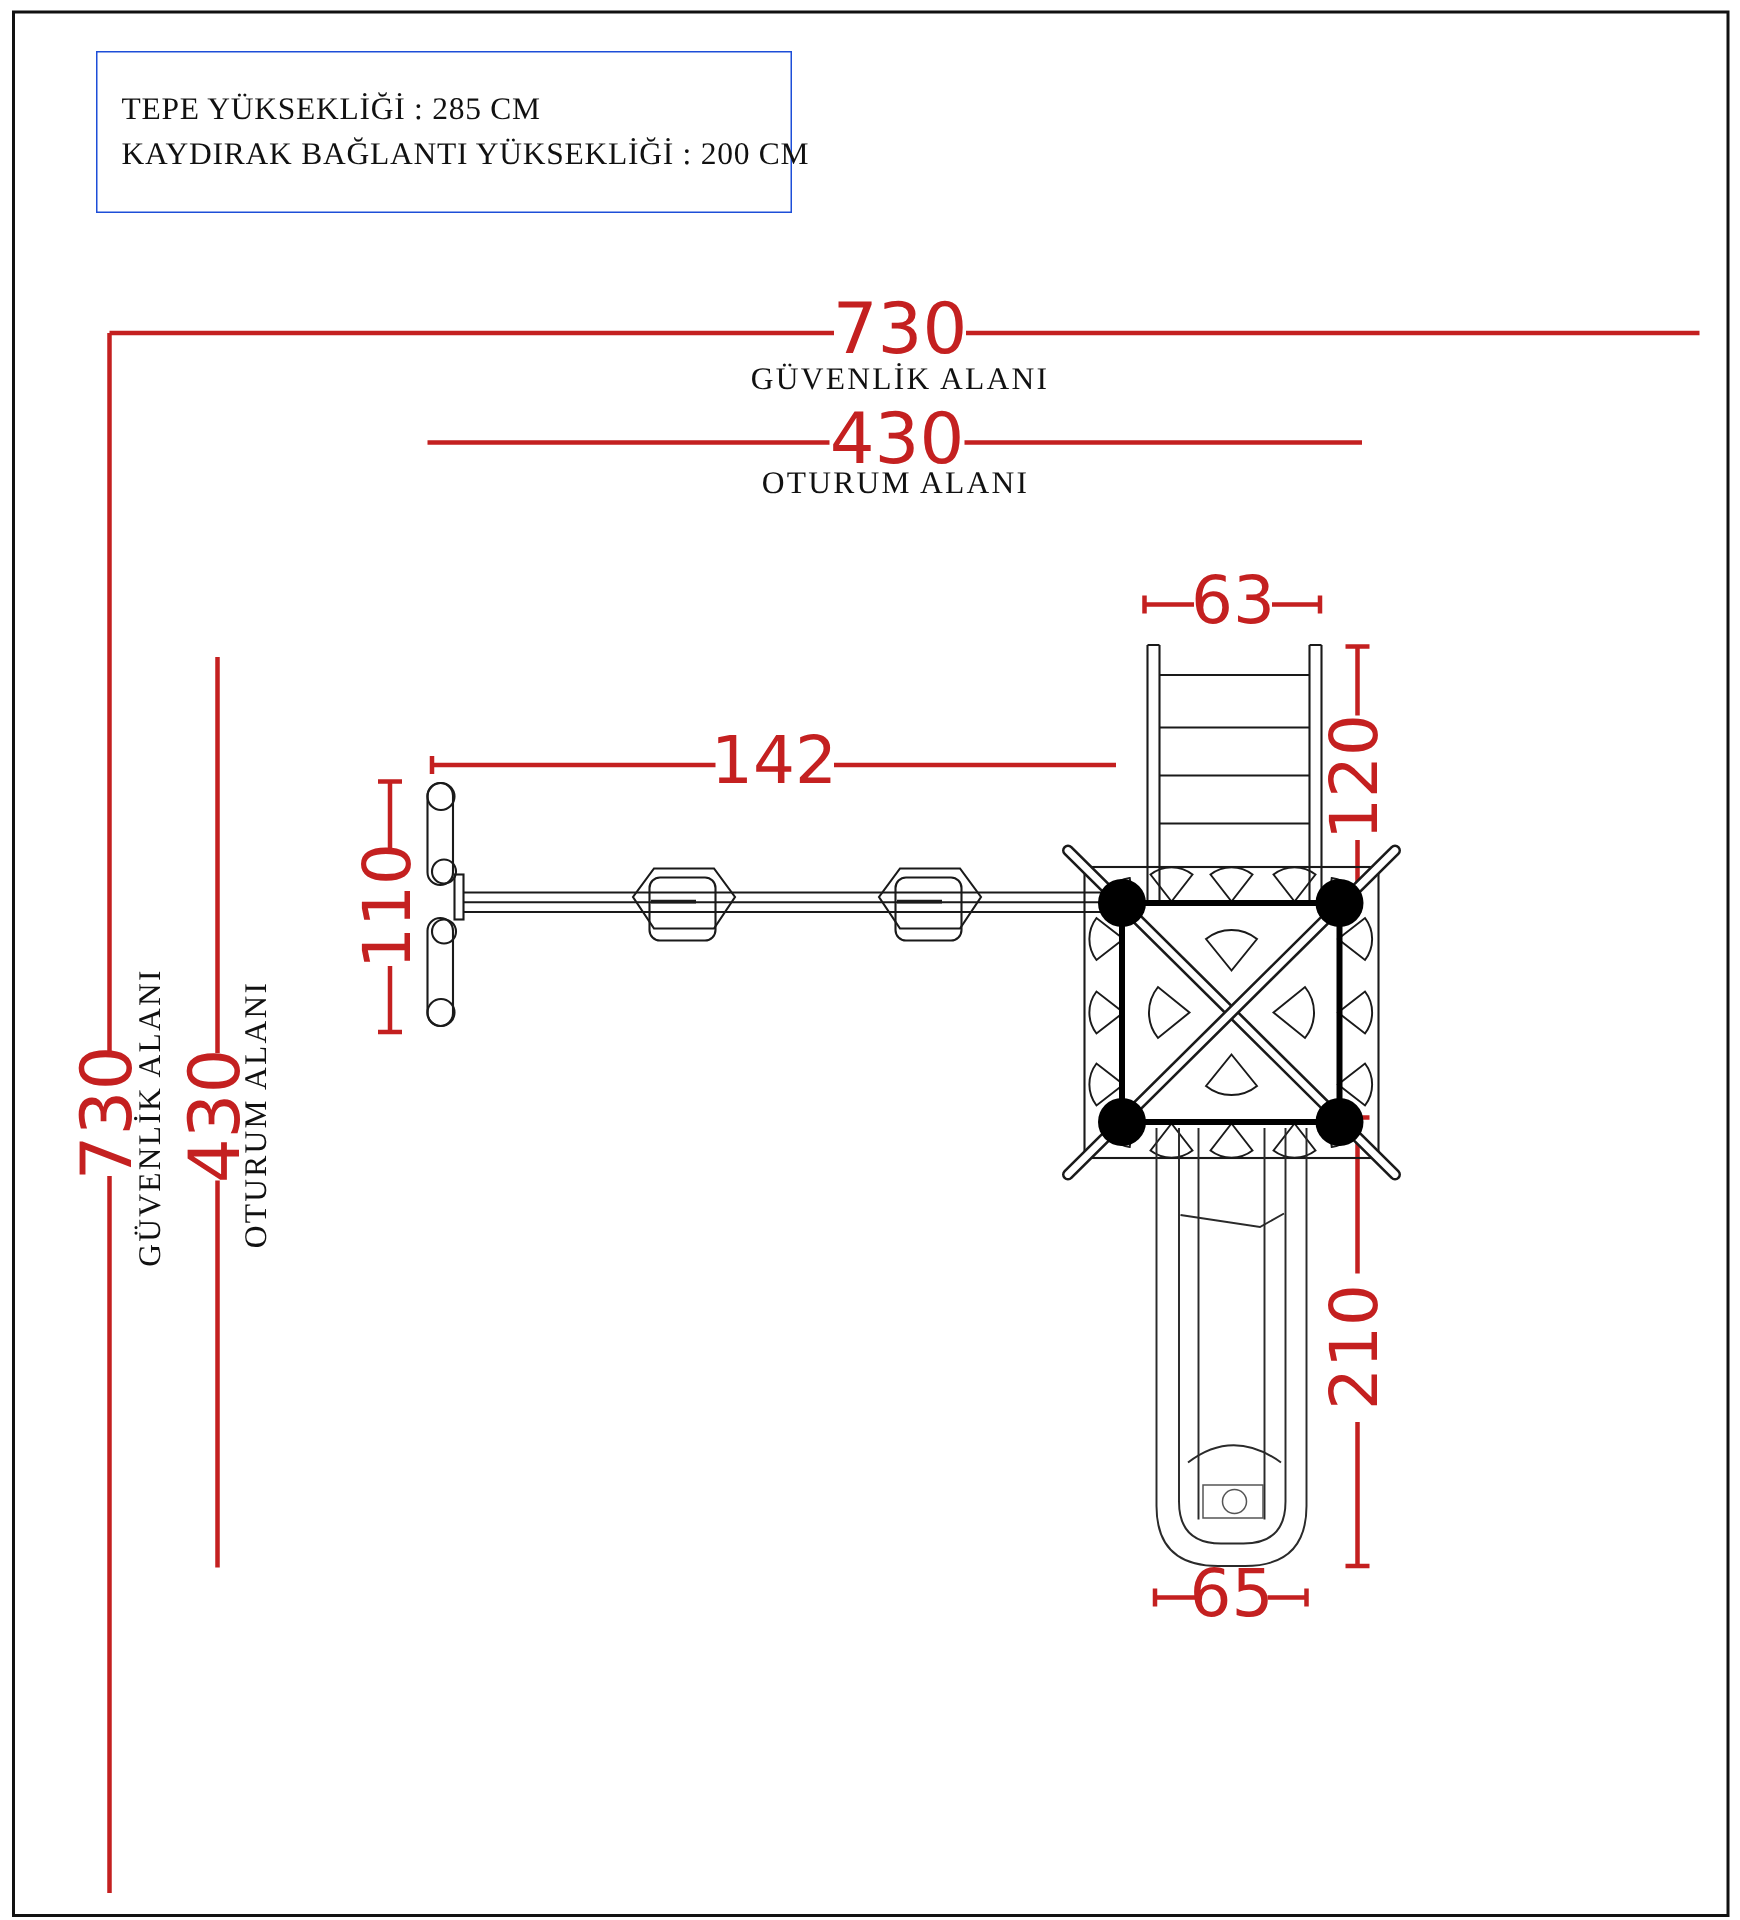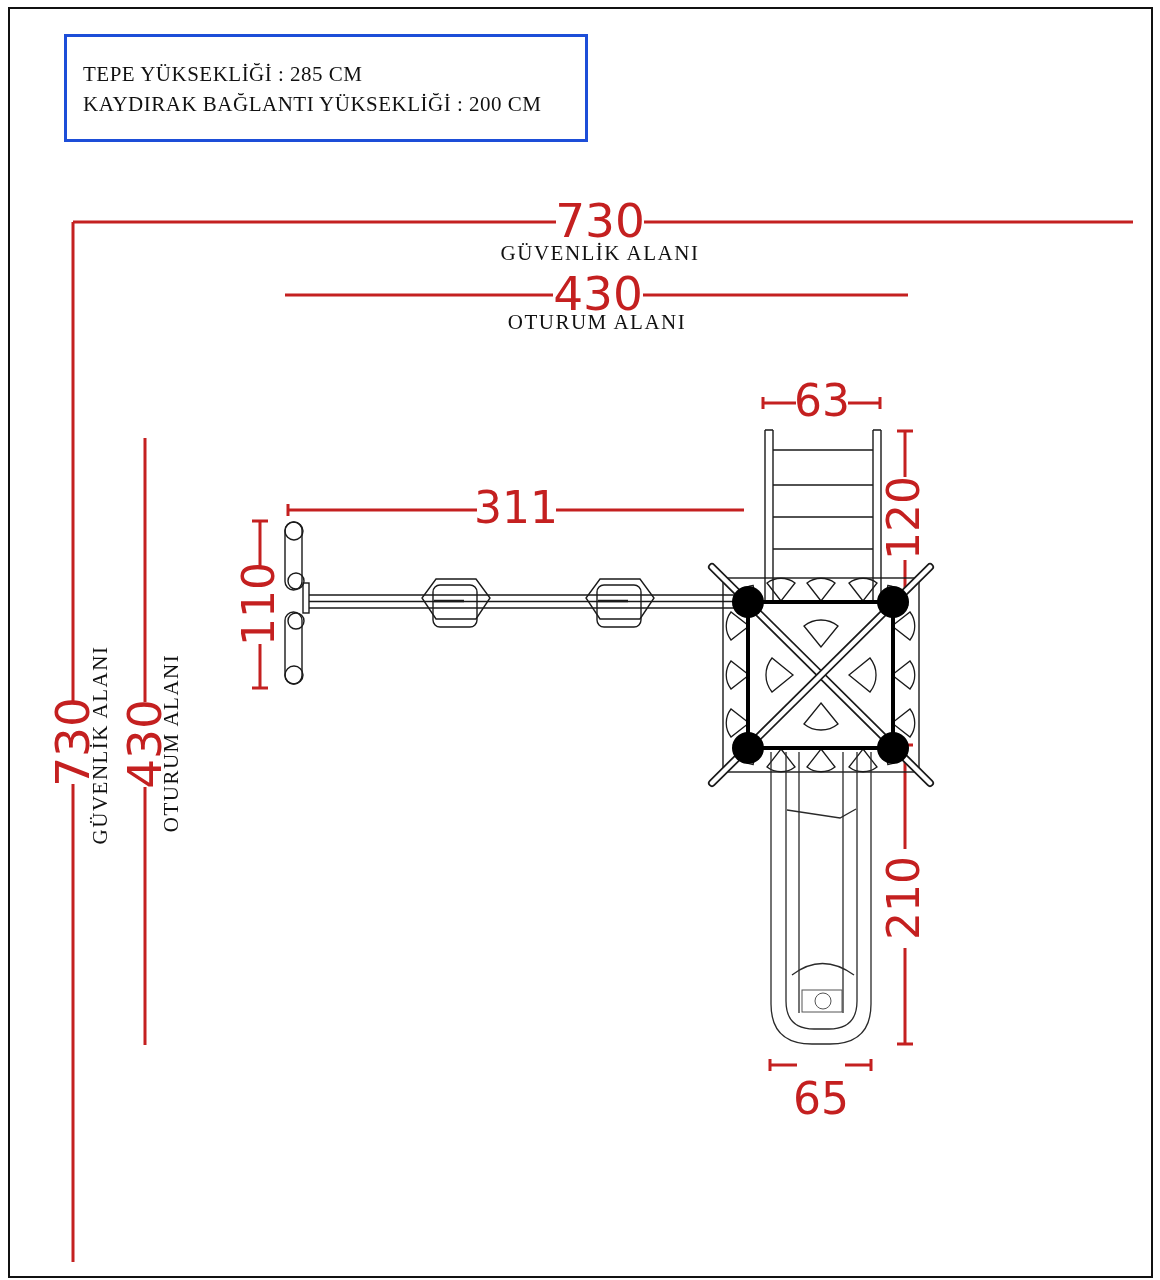--- a/index.html
+++ b/index.html
@@ -2,22 +2,22 @@
 <html><head>
 <meta charset="utf-8">
 <style>
   html,body { margin:0; padding:0; background:#ffffff; }
   .page {
     position:relative; width:1160px; height:1280px; background:#ffffff;
     overflow:hidden; font-family:"Liberation Sans", sans-serif;
   }
   svg.draw { position:absolute; left:0; top:0; width:1160px; height:1280px; }
   .titlebox {
-    position:absolute; left:64px; top:34px; width:524px; height:108px;
-    border:3px solid #1d4ed8; box-sizing:border-box;
+    position:absolute; left:64px; top:34px; width:464px; height:108px;
+    border:1px solid #1d4ed8; box-sizing:border-box;
     padding:22px 0 0 16px;
   }
   .titlebox .tline {
     font-family:"Liberation Serif", serif; font-size:21px; color:#111;
     line-height:30px; white-space:nowrap; letter-spacing:0.5px;
   }
   .dim-num {
     position:absolute; color:#C42020; font-family:"DejaVu Sans", sans-serif;
     font-size:44px; font-weight:400; white-space:nowrap; line-height:1;
     transform:translate(-50%,-52%);
@@ -147,20 +147,20 @@
 
   <div class="dim-num big" style="left:598px; top:294px;">430</div>
   <div class="dim-label" style="left:597px; top:322px;">OTURUM ALANI</div>
 
   <div class="dim-num big rot" style="left:72px; top:742px;">730</div>
   <div class="dim-label rot" style="left:100px; top:745px;">GÜVENLİK ALANI</div>
 
   <div class="dim-num big rot" style="left:144px; top:744px;">430</div>
   <div class="dim-label rot" style="left:171px; top:743px;">OTURUM ALANI</div>
 
-  <div class="dim-num" style="left:516px; top:509px;">311</div>
+  <div class="dim-num" style="left:516px; top:509px;">142</div>
   <div class="dim-num rot" style="left:259px; top:604px;">110</div>
   <div class="dim-num" style="left:822px; top:402px;">63</div>
   <div class="dim-num rot" style="left:904px; top:518px;">120</div>
   <div class="dim-num rot" style="left:904px; top:898px;">210</div>
-  <div class="dim-num" style="left:821px; top:1064px;margin-top:36px;">65</div>
+  <div class="dim-num" style="left:821px; top:1064px;">65</div>
 
 </div>
 
 </body></html>

